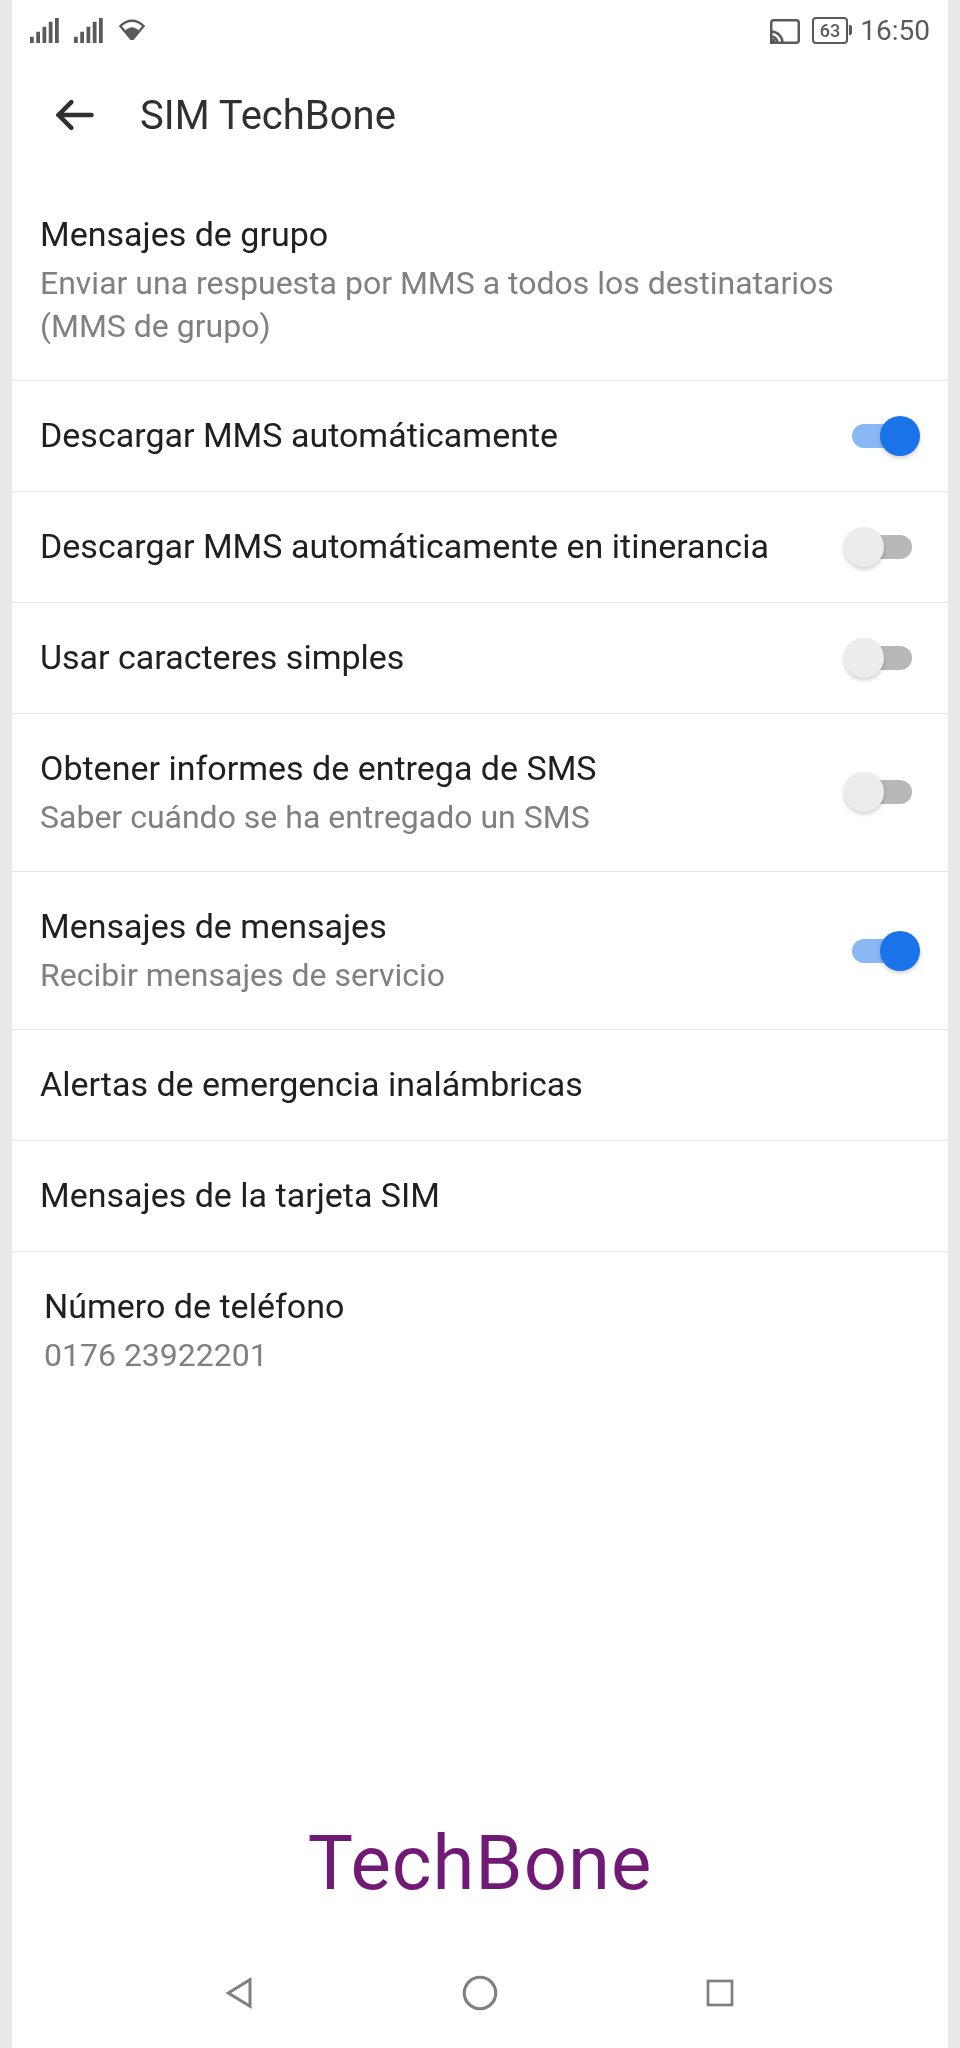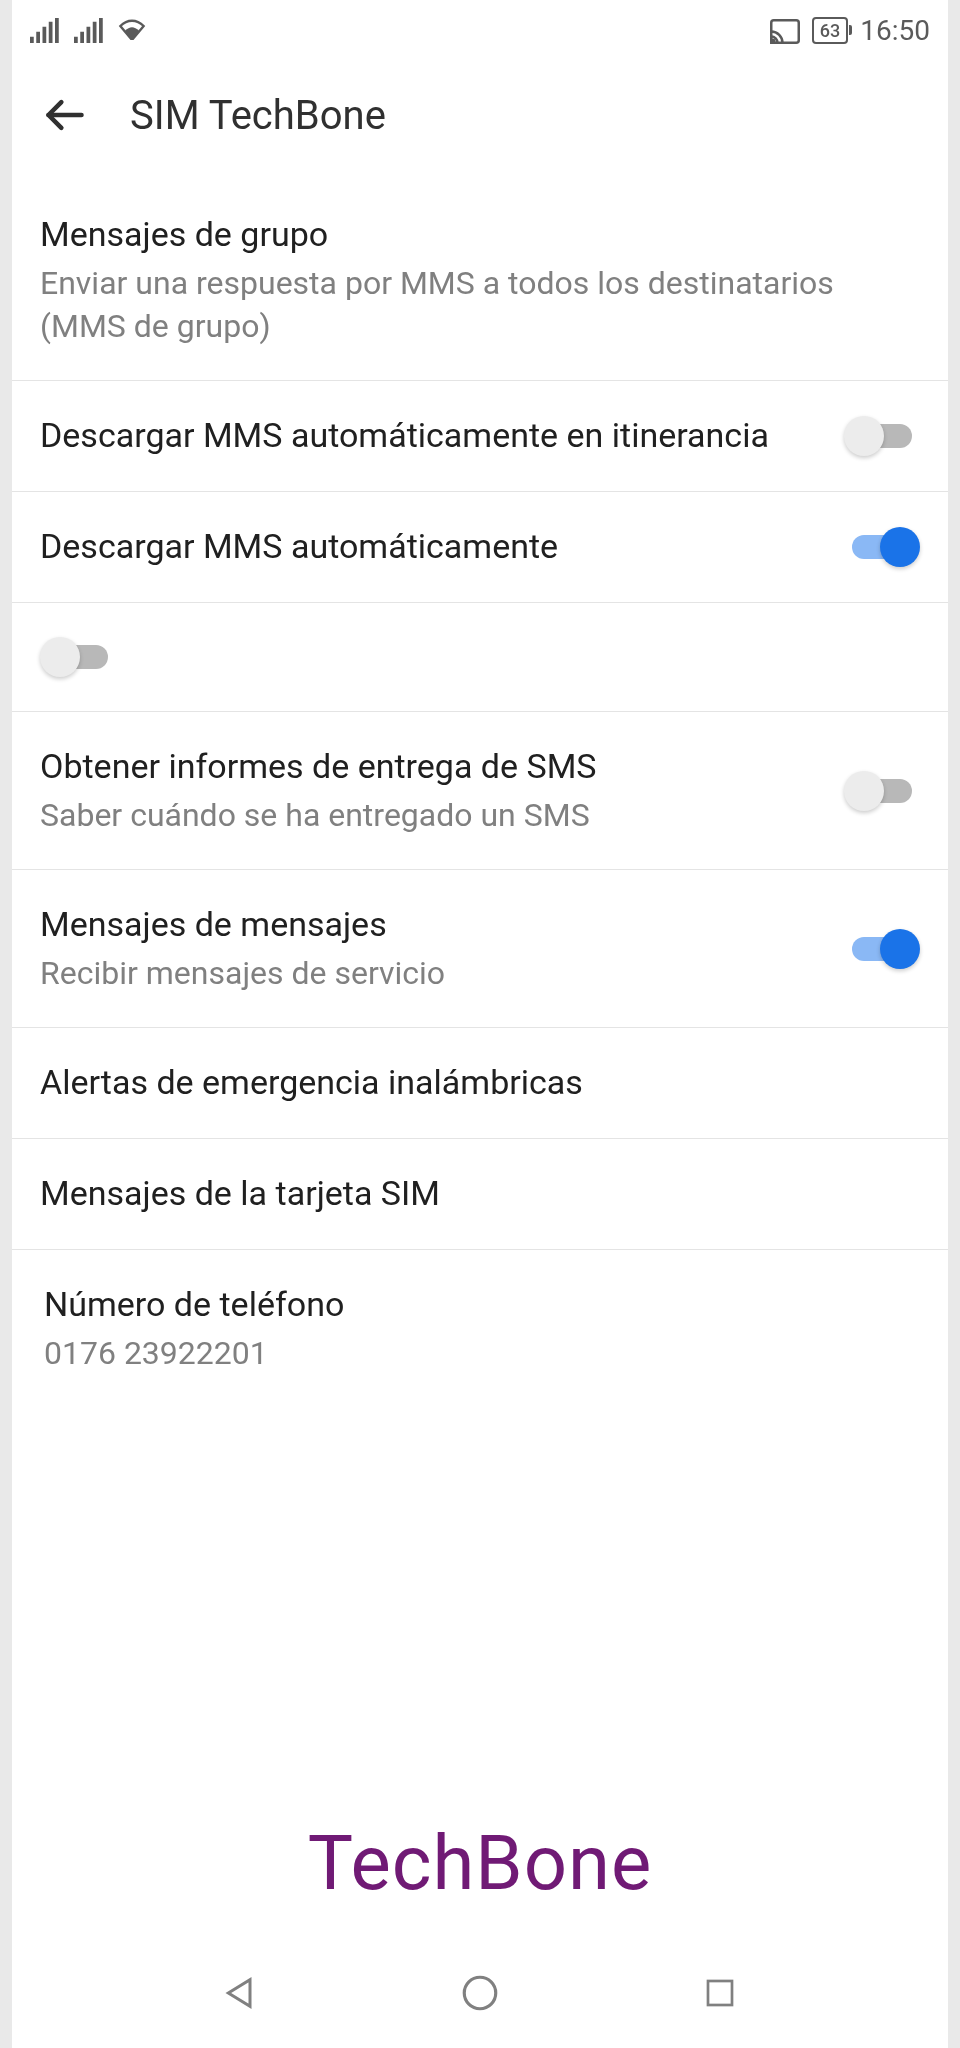--- a/index.html
+++ b/index.html
@@ -67,21 +67,21 @@
       top: 50%;
       transform: translateY(-50%);
       width: 3px;
       height: 10px;
       background: #5a5a5a;
       border-radius: 0 2px 2px 0;
     }
     .app-bar {
       display: flex;
       align-items: center;
-      padding: 30px 40px 40px 40px;
+      padding: 30px 40px 40px 50px;
       gap: 40px;
     }
     .back-arrow {
       width: 50px;
       height: 50px;
       display: flex;
       align-items: center;
       justify-content: center;
       color: #303030;
     }
@@ -251,39 +251,42 @@
 
   <div class="setting-item">
     <div class="setting-text">
       <div class="setting-title">Mensajes de grupo</div>
       <div class="setting-subtitle">Enviar una respuesta por MMS a todos los destinatarios (MMS de grupo)</div>
     </div>
   </div>
 
   <div class="setting-item">
     <div class="setting-text">
+      <div class="setting-title">Descargar MMS automáticamente</div>
+    </div>
+    <div class="toggle on">
+      <div class="toggle-track"></div>
+        <div class="toggle-thumb"></div>
+    </div>
+  </div>
+
+  <div class="setting-item">
+    <div class="setting-text">
       <div class="setting-title">Descargar MMS automáticamente en itinerancia</div>
     </div>
     <div class="toggle off">
       <div class="toggle-track"></div>
         <div class="toggle-thumb"></div>
     </div>
   </div>
 
   <div class="setting-item">
     <div class="setting-text">
-      <div class="setting-title">Descargar MMS automáticamente</div>
-    </div>
-    <div class="toggle on">
-      <div class="toggle-track"></div>
-        <div class="toggle-thumb"></div>
-    </div>
-  </div>
-
-  <div class="setting-item">
+      <div class="setting-title">Usar caracteres simples</div>
+    </div>
     <div class="toggle off">
       <div class="toggle-track"></div>
         <div class="toggle-thumb"></div>
     </div>
   </div>
 
   <div class="setting-item">
     <div class="setting-text">
       <div class="setting-title">Obtener informes de entrega de SMS</div>
       <div class="setting-subtitle">Saber cuándo se ha entregado un SMS</div>

